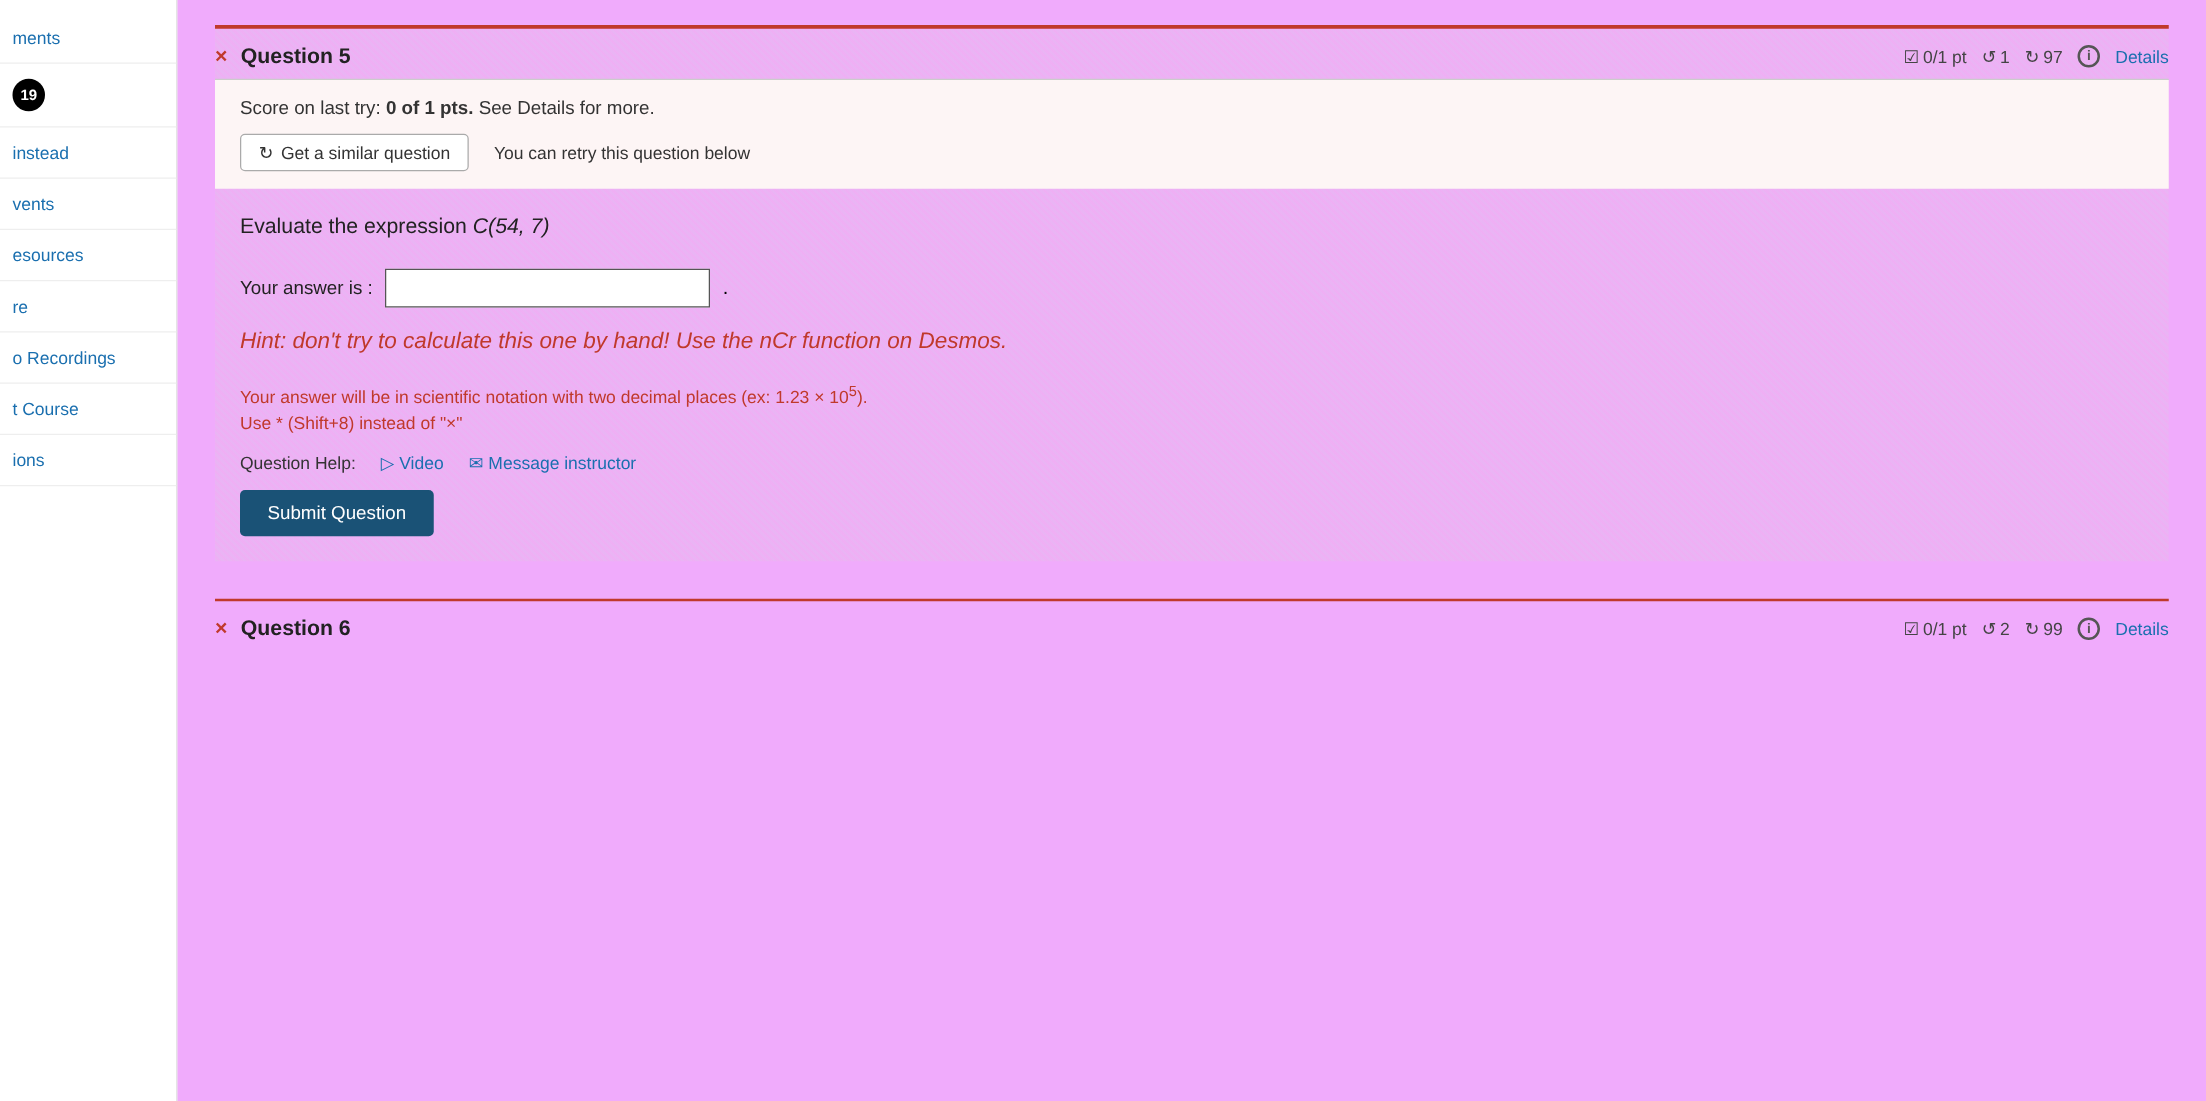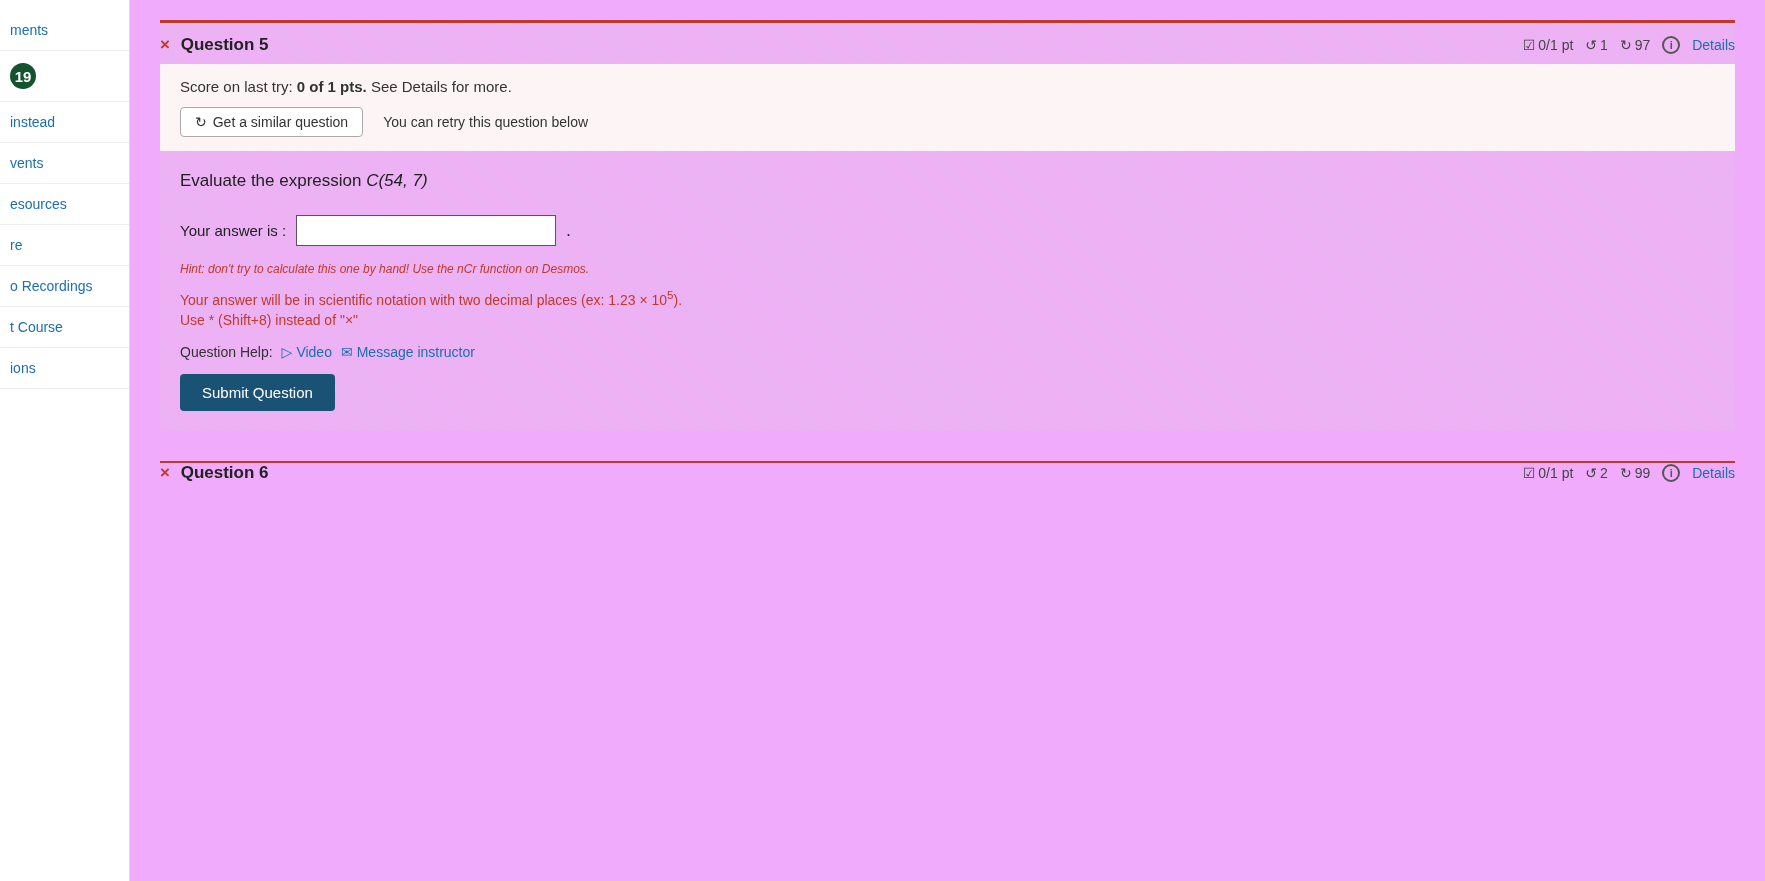--- a/index.html
+++ b/index.html
@@ -5,48 +5,48 @@
     * { box-sizing: border-box; margin: 0; padding: 0; }
     body {
       font-family: Arial, sans-serif;
       background: #f5f5f5;
       display: flex;
       min-height: 881px;
     }
 
     
     .sidebar {
-      width: 130px;
+      width: 142px;
       background: #fff;
       border-right: 1px solid #ddd;
       padding-top: 10px;
       flex-shrink: 0;
     }
     .sidebar-item {
       padding: 12px 10px;
       color: #1a6faf;
       font-size: 14px;
       cursor: pointer;
       border-bottom: 1px solid #eee;
     }
     .sidebar-item.badge-item {
       display: flex;
       align-items: center;
       gap: 8px;
     }
     .badge {
-      background: #14532d;
+      background: #000000;
       color: white;
       border-radius: 50%;
       width: 26px;
       height: 26px;
       display: flex;
       align-items: center;
       justify-content: center;
-      font-size: 15px;
+      font-size: 12px;
       font-weight: bold;
     }
 
     
     .main {
       flex: 1;
       padding: 0 30px 30px 30px;
       background: #f0abfc;
       overflow-y: auto;
     }
@@ -157,35 +157,35 @@
 
     .answer-input {
       border: 1px solid #555;
       padding: 6px 10px;
       width: 260px;
       font-size: 15px;
       outline: none;
     }
 
     .hint-text {
-      font-size: 12px;
+      font-size: 18px;
       color: #c0392b;
       font-style: italic;
-      margin-bottom: 12px;
+      margin-bottom: 24px;
     }
 
     .notation-text {
       font-size: 14px;
       color: #c0392b;
       margin-bottom: 4px;
     }
 
     .question-help {
       display: flex;
-      gap: 9px;
+      gap: 20px;
       font-size: 14px;
       color: #333;
       margin-top: 16px;
       margin-bottom: 14px;
     }
 
     .help-link {
       color: #1a6faf;
       text-decoration: none;
       display: inline-flex;
@@ -208,21 +208,21 @@
     .question6-block {
       margin-top: 30px;
       border-top: 2px solid #c0392b;
       padding-top: 0;
     }
 
     .question6-header {
       display: flex;
       justify-content: space-between;
       align-items: center;
-      padding: 0 0 8px 0;
+      padding: 12px 0 8px 0;
     }
 
     
     .info-circle {
       display: inline-flex;
       align-items: center;
       justify-content: center;
       width: 18px;
       height: 18px;
       border: 2px solid #555;

